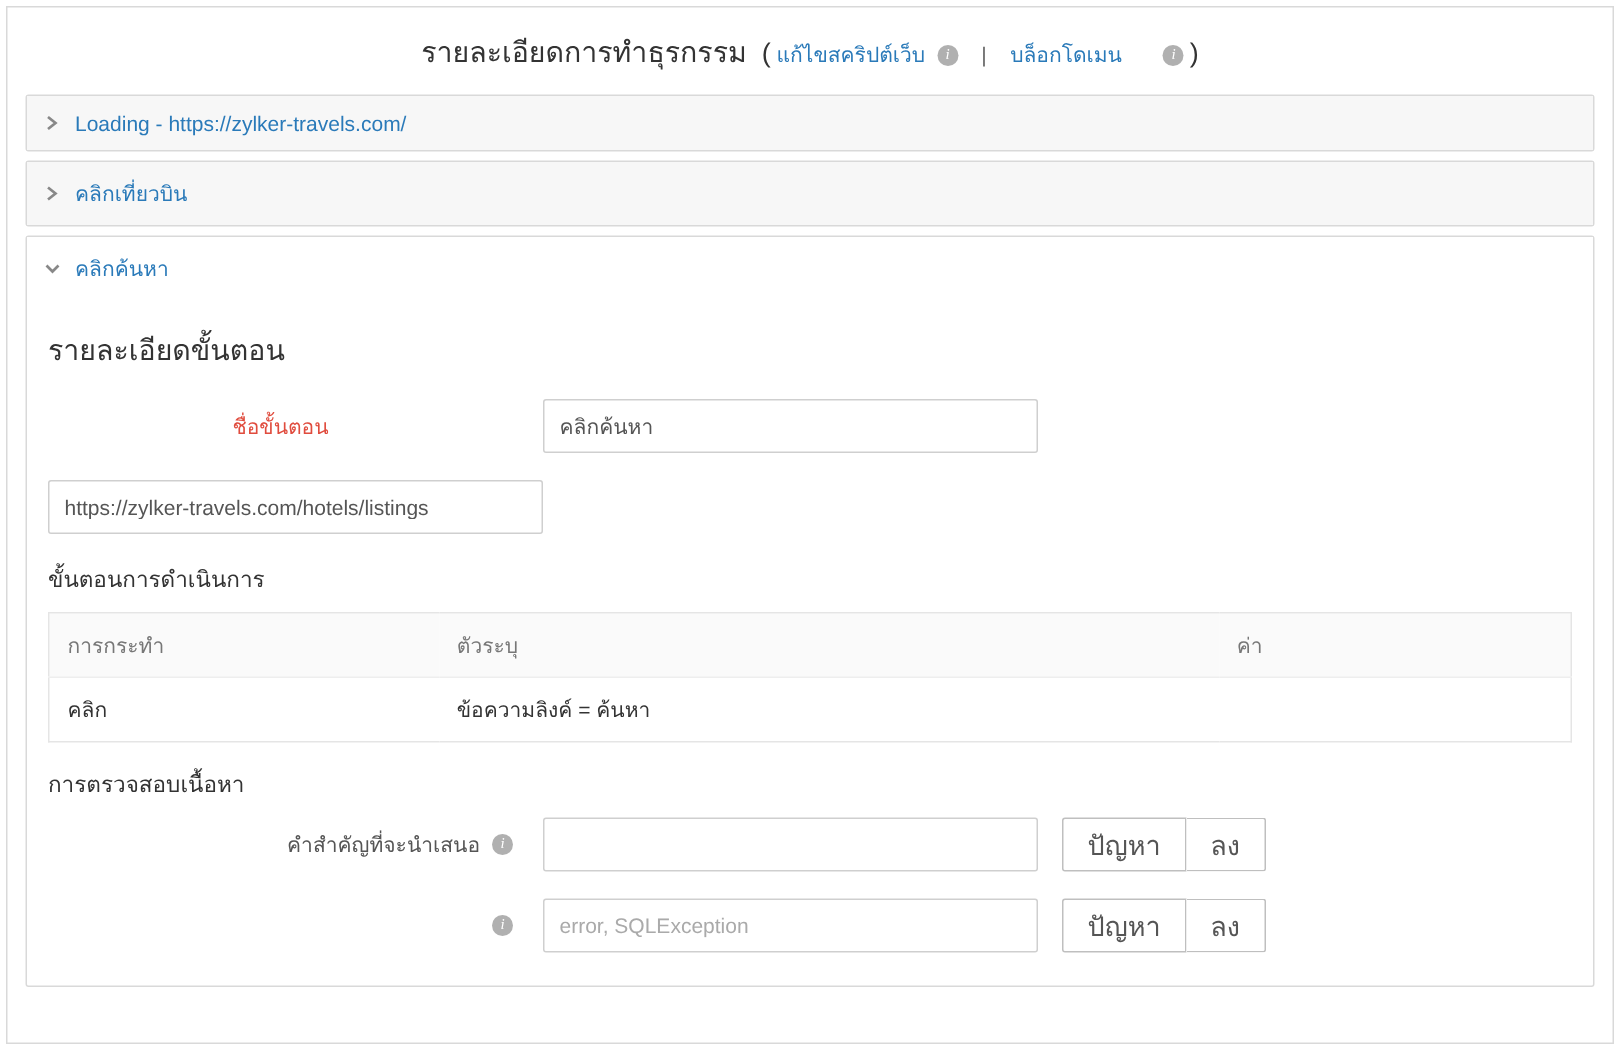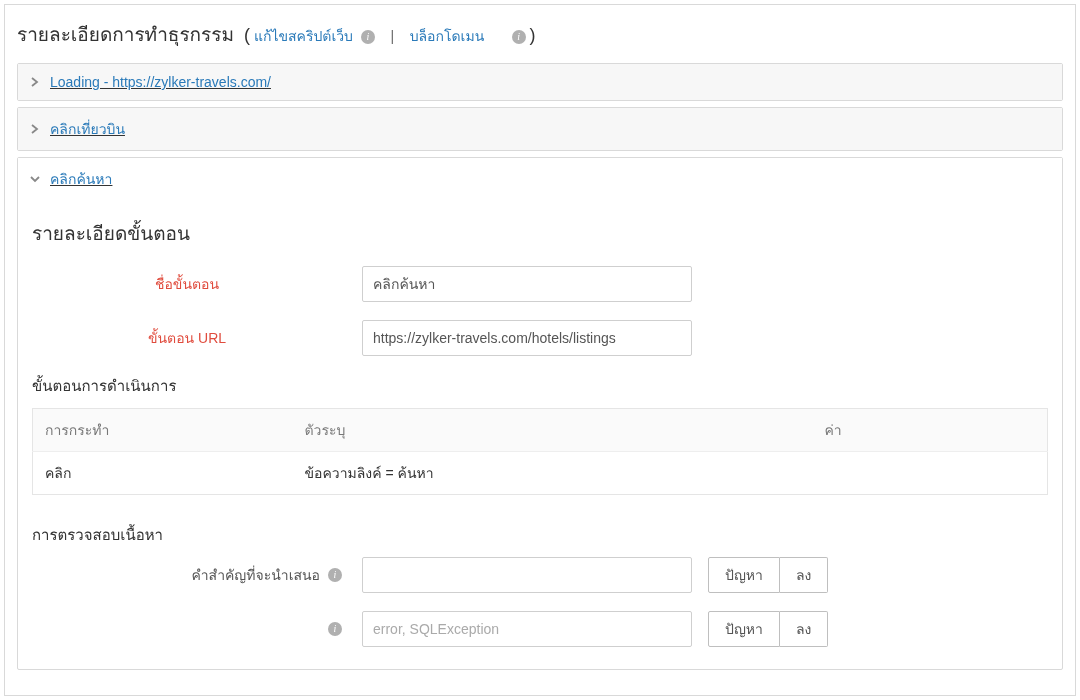--- a/index.html
+++ b/index.html
@@ -1,55 +1,55 @@
 <!DOCTYPE html>
 <html><head>
 <meta charset="utf-8">
 <style>
   * { box-sizing: border-box; margin: 0; padding: 0; }
   body {
     font-family: -apple-system, BlinkMacSystemFont, "Segoe UI", Arial, sans-serif;
     font-size: 14px; color: #333; background: #fff; padding: 4px;
   }
   .page { border: 1px solid #d9d9d9; padding: 14px 12px 18px 12px; min-height: 692px; }
-  .page-header { display: flex; align-items: baseline; gap: 10px; margin-bottom: 14px; flex-wrap: wrap; }
+  .page-header { display: flex; align-items: baseline; gap: 10px; margin-bottom: 14px; flex-wrap: wrap; justify-content: center; }
   .page-title { font-size: 19px; font-weight: 400; color: #333; }
   .header-sep { color: #666; }
   .header-link { color: #2a7ab9; cursor: pointer; }
   .info-icon { display: inline-flex; align-items: center; justify-content: center;
     width: 14px; height: 14px; border-radius: 50%; background: #b0b0b0; color: #fff;
     font-size: 10px; font-style: italic; font-family: Georgia, serif; line-height: 1;
     vertical-align: middle; margin-left: 4px; cursor: default; }
   .paren { font-size: 18px; color: #333; }
   .panel { border: 1px solid #d9d9d9; border-radius: 2px; margin-bottom: 6px; }
   .panel-header { display: flex; align-items: center; gap: 10px; padding: 10px 12px;
-    background: #f7f7f7; cursor: pointer; text-decoration: underline; }
+    background: #f7f7f7; cursor: pointer; }
   .panel-header .chev { width: 10px; display: inline-flex; }
   .panel-title { color: #2a7ab9; }
   .panel-body { padding: 12px 14px 4px 14px; }
   .section-title { font-size: 19px; color: #333; margin: 6px 0 18px 0; }
   .form-row { display: flex; align-items: center; margin-bottom: 18px; }
   .form-label { width: 330px; text-align: center; padding-right: 20px; color: #555; }
   .form-label.req { color: #e04c3e; }
   .text-input { width: 330px; height: 36px; border: 1px solid #cfcfcf; border-radius: 2px;
     padding: 0 10px; font-size: 14px; color: #555; outline: none; }
   .text-input::placeholder { color: #aaa; }
   .actions-heading { font-size: 15px; color: #333; margin: 10px 0 10px 0; }
-  .table { width: 100%; border: 1px solid #e5e5e5; border-collapse: collapse; margin-bottom: 28px; }
+  .table { width: 100%; border: 1px solid #e5e5e5; border-collapse: collapse; margin-bottom: 16px; }
   .table th, .table td { text-align: left; padding: 10px 12px; font-weight: 400; font-size: 14px; }
   .table thead th { background: #fafafa; color: #777; border-bottom: 1px solid #eee; }
   .table tbody td { color: #333; }
   .col-action { width: 260px; }
   .col-ident { width: 520px; }
   .validate-row { display: flex; align-items: center; margin-bottom: 18px; }
   .validate-label { width: 330px; text-align: left; padding-right: 20px; color: #555;
     display: flex; justify-content: flex-end; align-items: center; gap: 4px; }
   .select-group { display: flex; margin-left: 16px; }
   .select-btn { height: 36px; padding: 0 16px; border: 1px solid #bfbfbf; background: #fff;
-    cursor: pointer; font-size: 14px; color: #555; }
+    cursor: pointer; font-size: 18px; color: #555; }
   .select-btn:first-child { border-top-left-radius: 2px; border-bottom-left-radius: 2px; }
   .select-btn:last-child { border-top-right-radius: 2px; border-bottom-right-radius: 2px; border-left: none; }
   .chev svg { width: 10px; height: 10px; display: block; }
 </style>
 </head>
 <body>
 
 <div class="page">
 
   <div class="page-header">
@@ -104,21 +104,20 @@
     <div class="panel-body">
 
       <div class="section-title">รายละเอียดขั้นตอน</div>
 
       <div class="form-row">
         <div class="form-label req">ชื่อขั้นตอน</div>
         <input class="text-input" value="คลิกค้นหา" style="">
       </div>
 
       <div class="form-row">
-        <div class="form-label req">ขั้นตอน URL</div>
         <input class="text-input" value="https://zylker-travels.com/hotels/listings" style="">
       </div>
 
       <div class="actions-heading">ขั้นตอนการดำเนินการ</div>
 
       <table class="table">
         <thead>
           <tr>
             <th class="col-action">การกระทำ</th>
             <th class="col-ident">ตัวระบุ</th>

